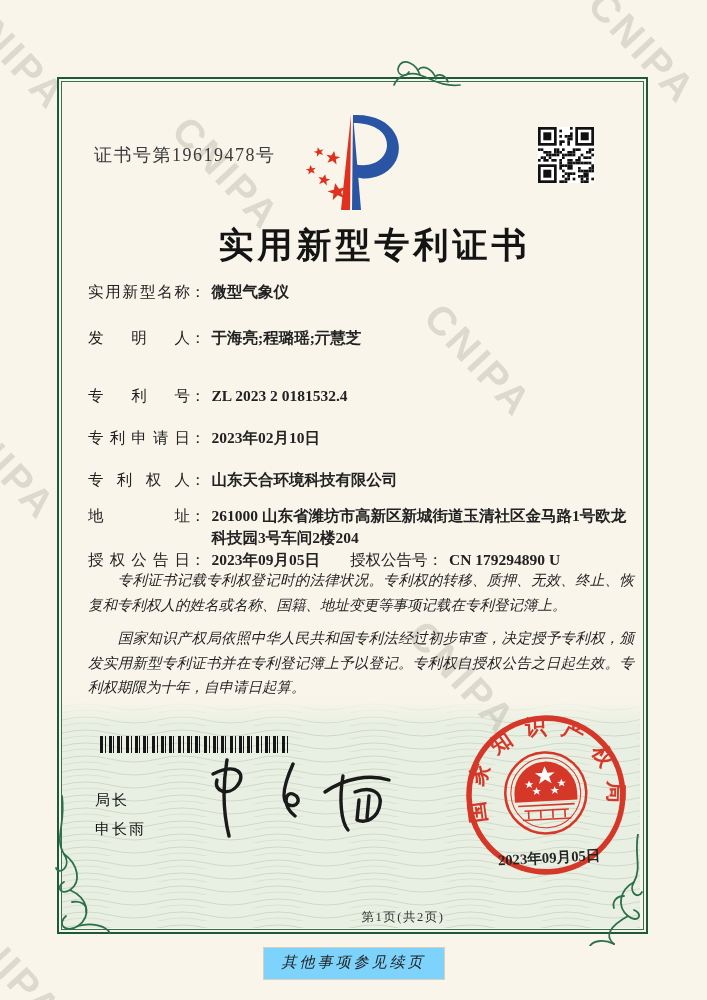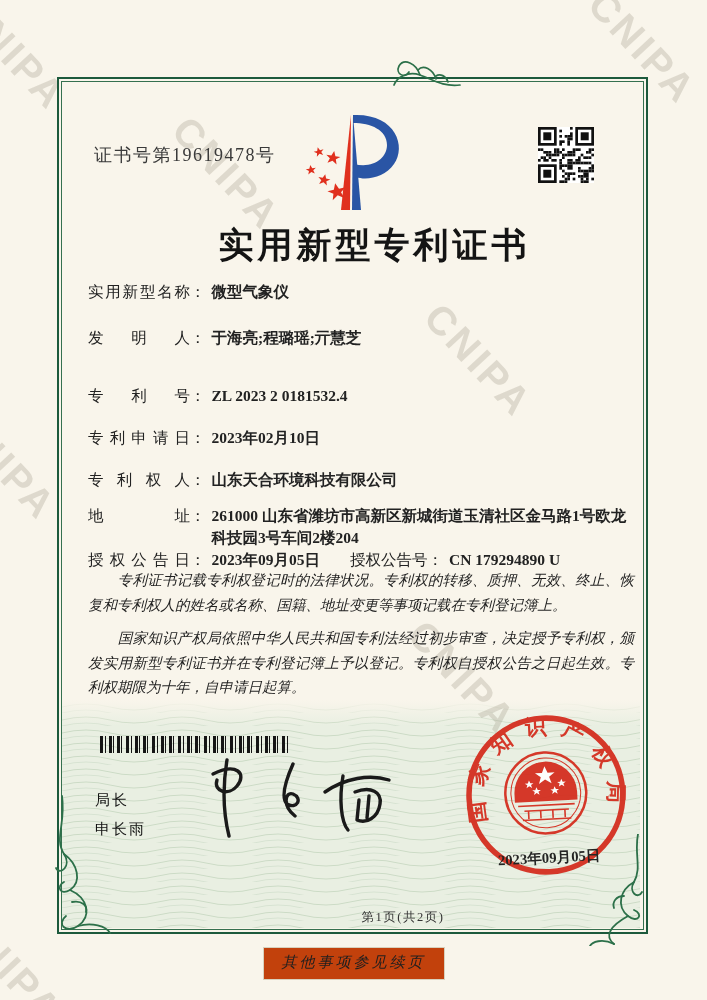--- a/index.html
+++ b/index.html
@@ -43,21 +43,21 @@
       transparent 14px 17px,#151515 17px 20px,transparent 20px 21px,#151515 21px 22px,transparent 22px 26px);}
   .signer{position:absolute;left:95px;z-index:4;font-family:"Liberation Sans",sans-serif;
           font-size:15px;letter-spacing:2px;color:#111;}
   .signer.t1{top:791px}.signer.t2{top:820px}
   .sig{position:absolute;left:185px;top:746px;z-index:5;}
   .seal{position:absolute;left:457px;top:708px;z-index:5;transform:rotate(-3deg);opacity:.93;}
   
   .page-info{position:absolute;left:57px;top:909px;width:692px;text-align:center;
              font-size:12.5px;letter-spacing:1.5px;color:#333;z-index:4;}
   .note-box{position:absolute;left:50%;transform:translateX(-50%);top:947px;z-index:4;
-            background:#c2410c;border:1px solid #d8d1bd;padding:5px 18px 7px;
+            background:#7dd3fc;border:1px solid #d8d1bd;padding:5px 18px 7px;
             font-size:15px;font-style:italic;letter-spacing:3px;color:#1f1f1f;white-space:nowrap;}
 </style>
 </head>
 <body>
 
 <div class="page">
 
   <div class="band">
     <svg width="578" height="228" viewBox="0 0 578 228" preserveAspectRatio="none">
       <defs>

